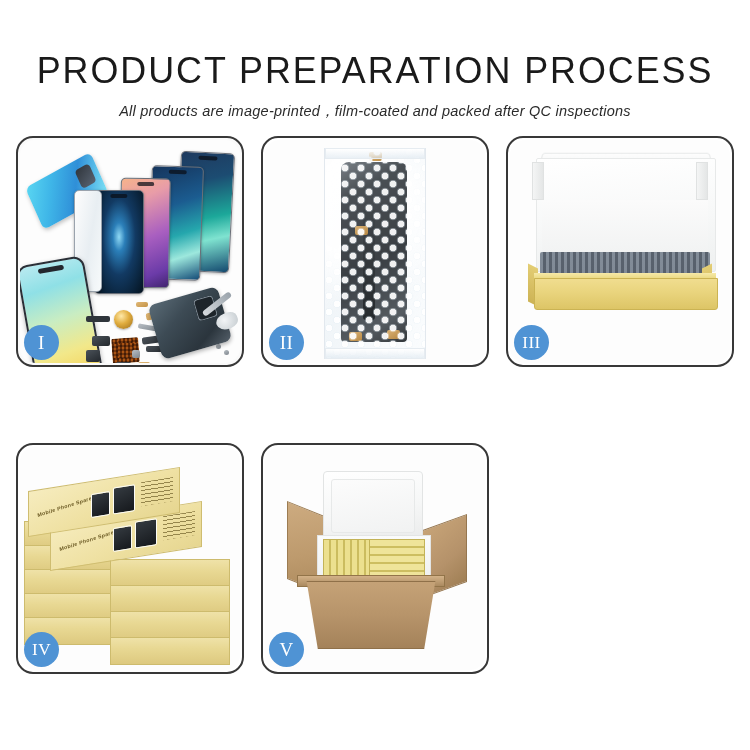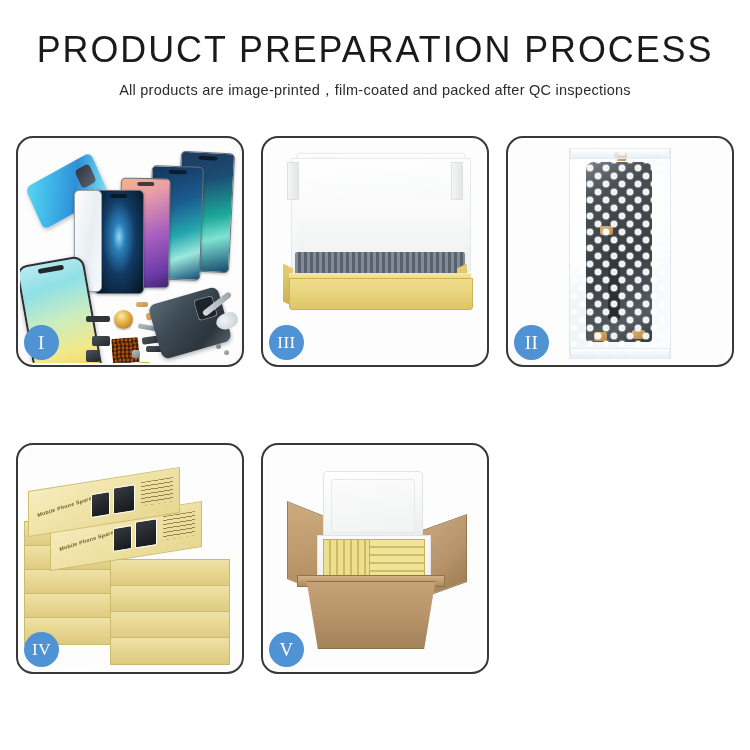--- a/index.html
+++ b/index.html
@@ -10,41 +10,41 @@
     width: 750px;
     height: 750px;
     background: #ffffff;
     font-family: "Liberation Sans", sans-serif;
     overflow: hidden;
     position: relative;
   }
 
   
   .header {
-    padding-top: 20px;
+    padding-top: 52px;
     text-align: center;
-    margin-top: 11px;
   }
   .main-title {
     font-family: "Liberation Sans", sans-serif;
     font-size: 37px;
     font-weight: 400;
     color: #1a1a1a;
     letter-spacing: 2.0px;
     line-height: 1.05;
     margin: 0;
     transform: scaleX(0.97);
   }
   .sub-title {
     font-family: "Liberation Sans", sans-serif;
     font-size: 14.5px;
     font-weight: 400;
     color: #2b2b2b;
     letter-spacing: 0.25px;
     margin: 11px 0 0 0;
+    font-style: italic;
   }
 
   
   .grid {
     position: absolute;
     left: 16px;
     top: 136px;
     width: 718px;
     display: grid;
     grid-template-columns: repeat(3, 228px);
@@ -458,54 +458,54 @@
         <div class="part grey" style="left:112px; top:210px; width:8px;  height:8px;"></div>
         <div class="part grey round" style="left:196px; bottom:14px; width:5px; height:5px;"></div>
         <div class="part grey round" style="left:204px; bottom:8px;  width:5px; height:5px;"></div>
 
         <div class="ph-back-housing"></div>
         <div class="ph-tool"></div>
         <div class="ph-tool2"></div>
       </div>
     </div>
     <div class="badge">I</div>
+  </div>
+
+  <div class="panel p2">
+    <div class="panel-photo">
+      <div class="bag">
+        <div class="lcd"></div>
+        <div class="tape" style="left:44px; top:4px;"></div>
+        <div class="tape" style="left:30px; top:78px;"></div>
+        <div class="tape" style="left:24px; top:184px;"></div>
+        <div class="tape" style="left:62px; top:182px;"></div>
+        <div class="bubbles"></div>
+        <div class="bag-seal" style="top:0;"></div>
+        <div class="bag-seal" style="bottom:0;"></div>
+      </div>
+    </div>
+    <div class="badge">II</div>
   </div>
 
   <div class="panel p3">
     <div class="panel-photo">
       <div class="lid-top"></div>
       <div class="lid-back"></div>
       <div class="lid-flap-l"></div>
       <div class="lid-flap-r"></div>
       <div class="foam-fill"></div>
       <div class="tray-inner"></div>
       <div class="tray-side-l"></div>
       <div class="tray-side-r"></div>
       <div class="tray-lip"></div>
       <div class="tray-front"></div>
     </div>
     <div class="badge wide">III</div>
   </div>
 
-  <div class="panel p2">
-    <div class="panel-photo">
-      <div class="bag">
-        <div class="lcd"></div>
-        <div class="tape" style="left:44px; top:4px;"></div>
-        <div class="tape" style="left:30px; top:78px;"></div>
-        <div class="tape" style="left:24px; top:184px;"></div>
-        <div class="tape" style="left:62px; top:182px;"></div>
-        <div class="bubbles"></div>
-        <div class="bag-seal" style="top:0;"></div>
-        <div class="bag-seal" style="bottom:0;"></div>
-      </div>
-    </div>
-    <div class="badge">II</div>
-  </div>
-
   <div class="panel p4">
     <div class="panel-photo">
       <div class="stack">
 
         <div class="bx" style="left:0px;  top:58px;  width:92px;  height:26px;"></div>
         <div class="bx" style="left:0px;  top:82px;  width:92px;  height:26px;"></div>
         <div class="bx" style="left:0px;  top:106px; width:92px;  height:26px;"></div>
         <div class="bx" style="left:0px;  top:130px; width:92px;  height:26px;"></div>
         <div class="bx" style="left:0px;  top:154px; width:92px;  height:26px;"></div>
 

